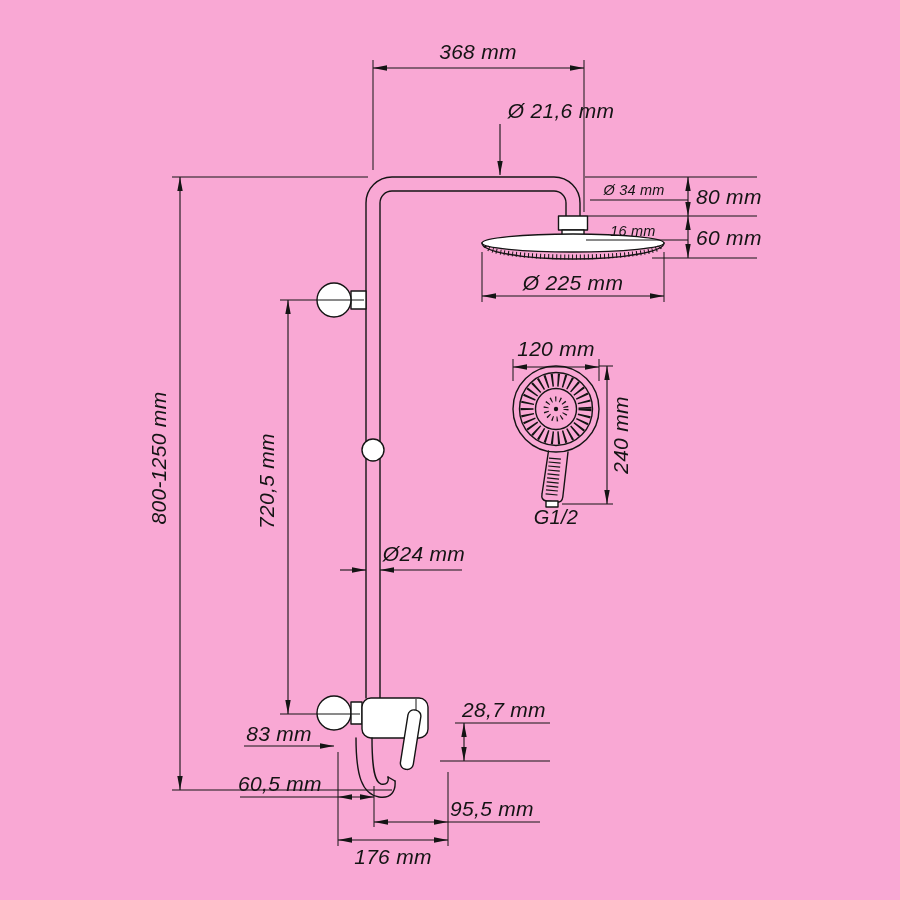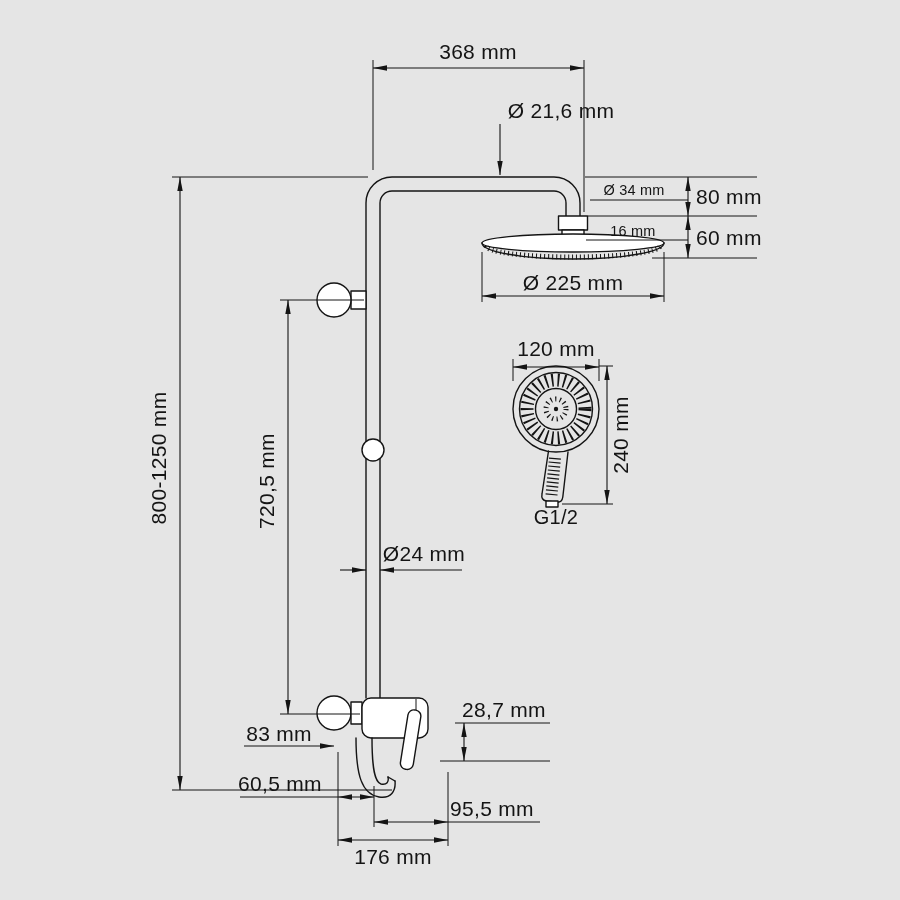--- a/index.html
+++ b/index.html
@@ -1,16 +1,16 @@
 <!DOCTYPE html>
 <html><head>
 <meta charset="utf-8">
 <style>
   html,body{margin:0;padding:0;background:#fff;}
-  .stage{position:relative;width:900px;height:900px;background:#e5e5e5;overflow:hidden;}
+  .stage{position:relative;width:900px;height:900px;background:#f9a8d4;overflow:hidden;font-style:italic;}
   svg text{font-family:"Liberation Sans",sans-serif;fill:#141414;}
   .t21{font-size:21px;letter-spacing:.3px;}
   .t20{font-size:20px;letter-spacing:.3px;}
   .t15{font-size:14.5px;letter-spacing:.2px;}
   .part{fill:none;stroke:#141414;stroke-width:1.4;stroke-linejoin:round;stroke-linecap:round;}
   .partw{fill:#fff;stroke:#141414;stroke-width:1.4;stroke-linejoin:round;}
   .ext{fill:none;stroke:#141414;stroke-width:1;}
   .dim{fill:none;stroke:#141414;stroke-width:1.1;}
   .hatch{fill:none;stroke:#141414;}
 </style>

